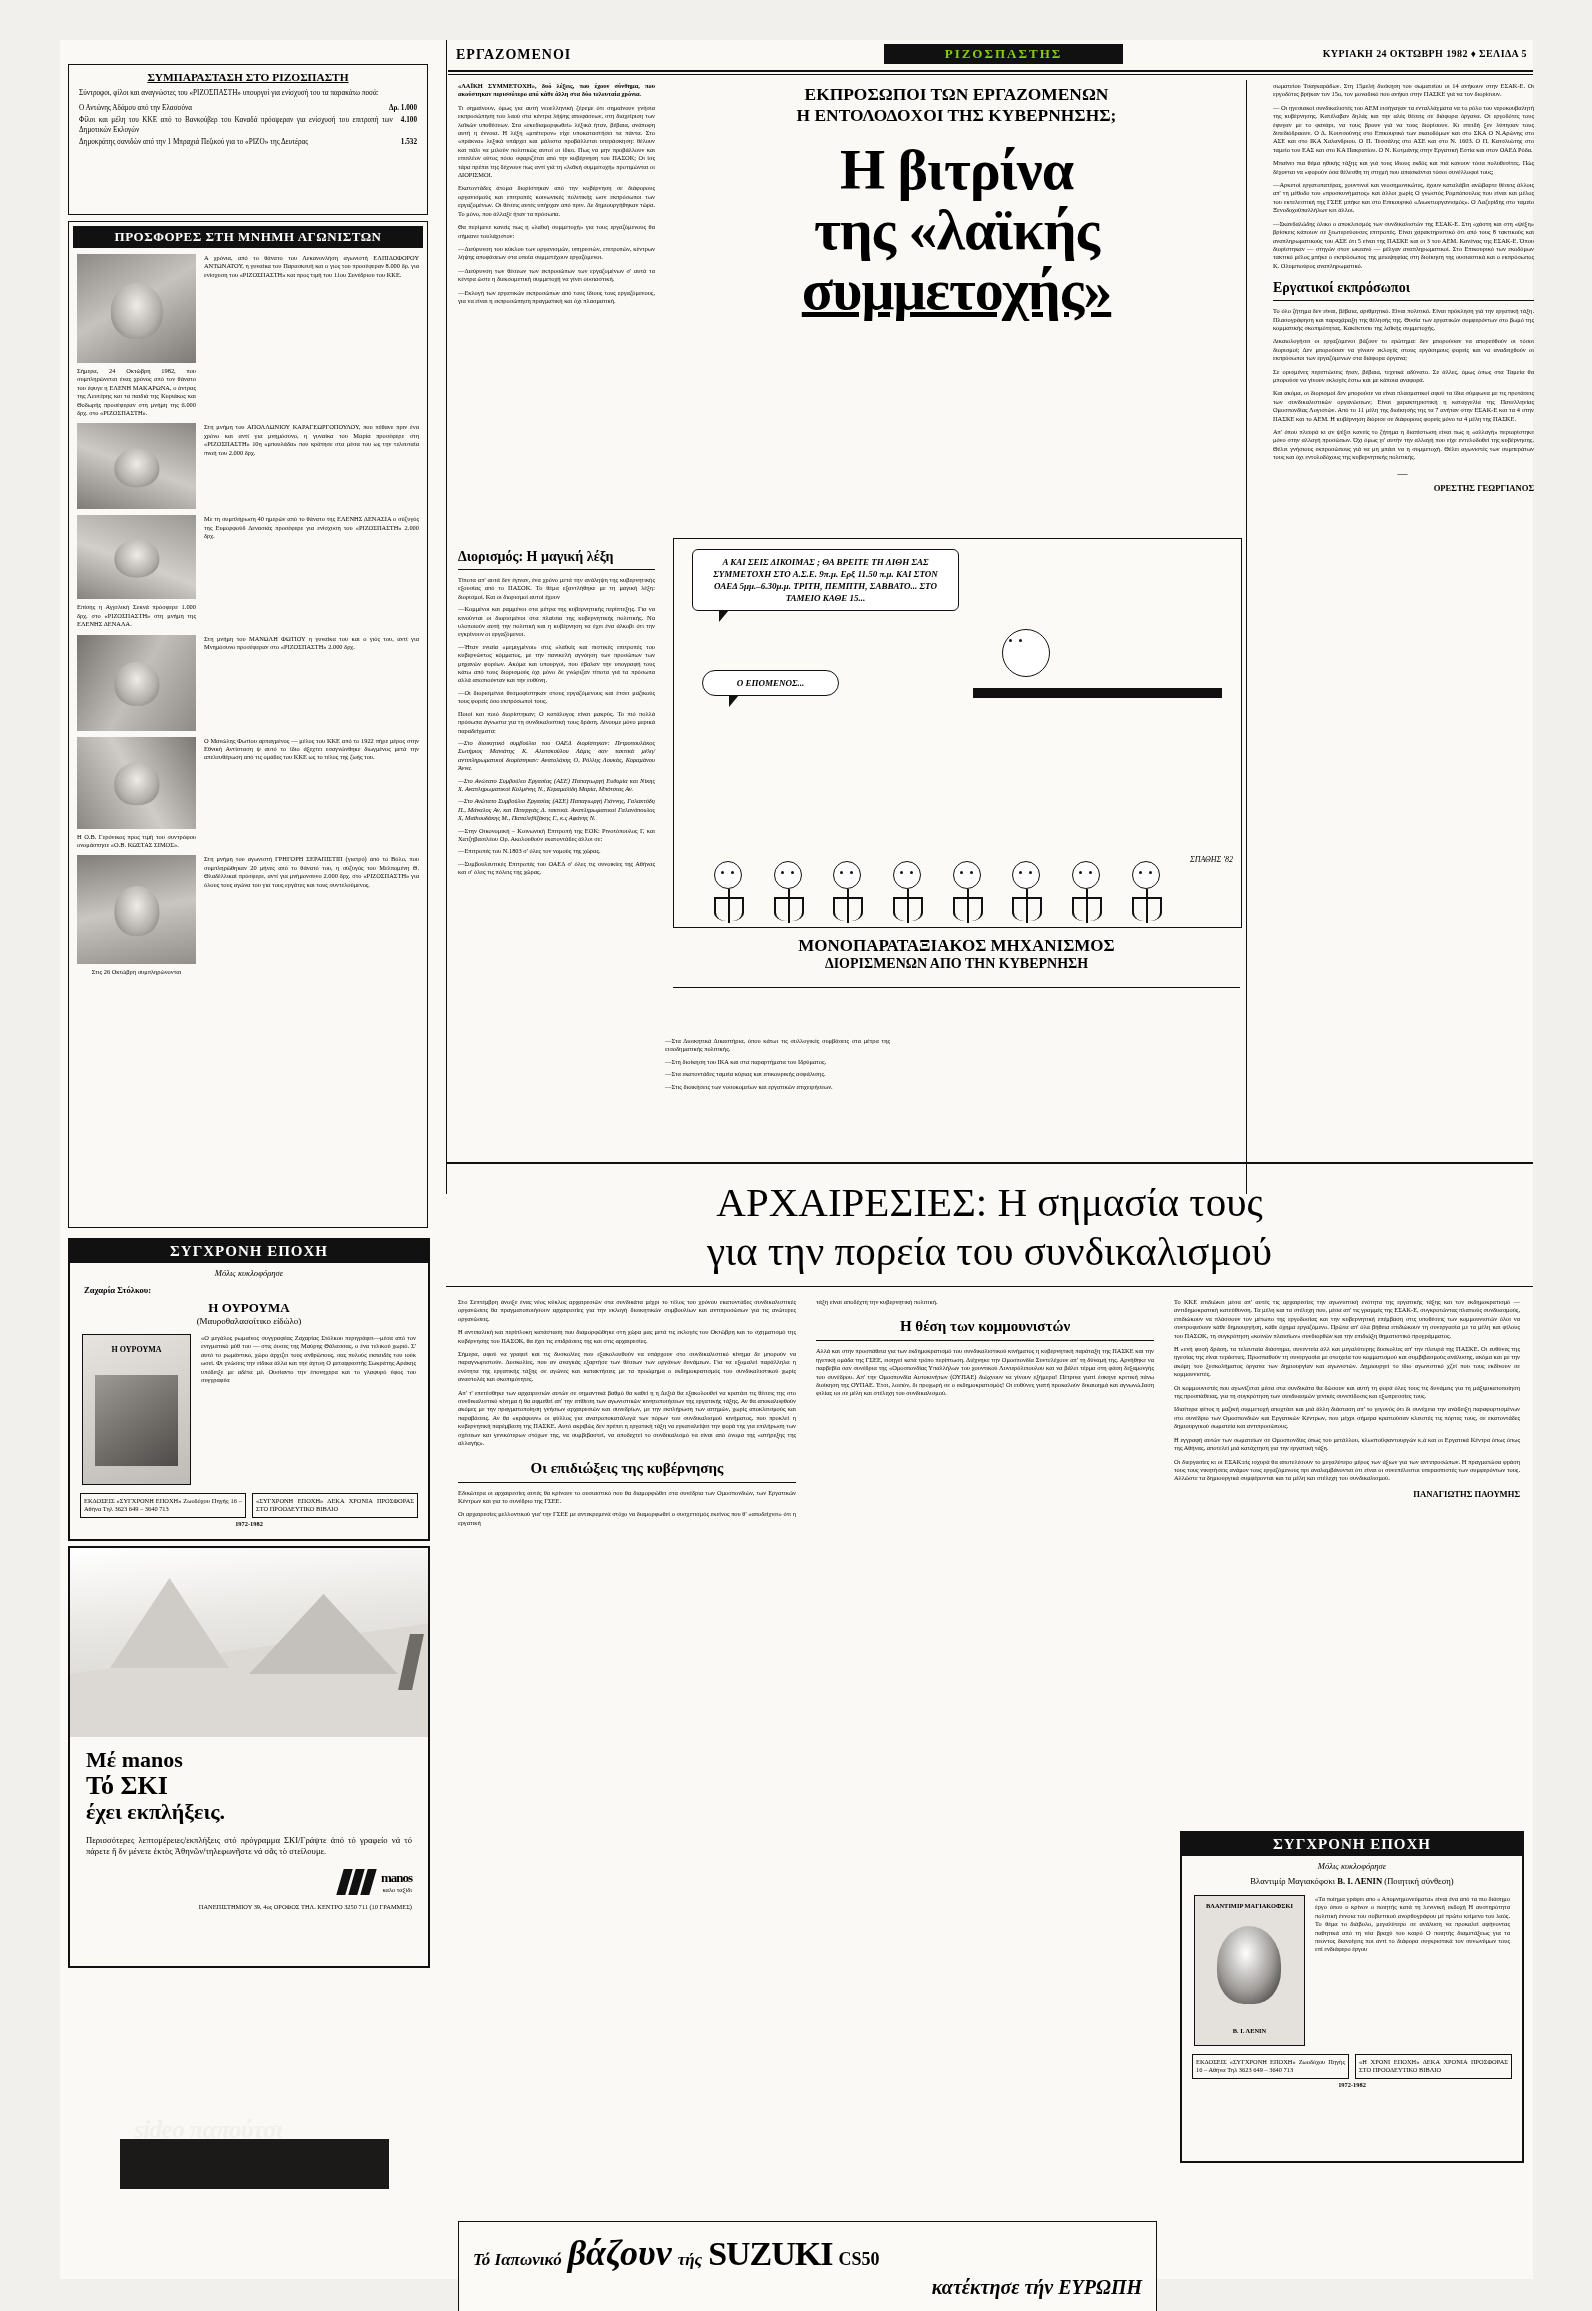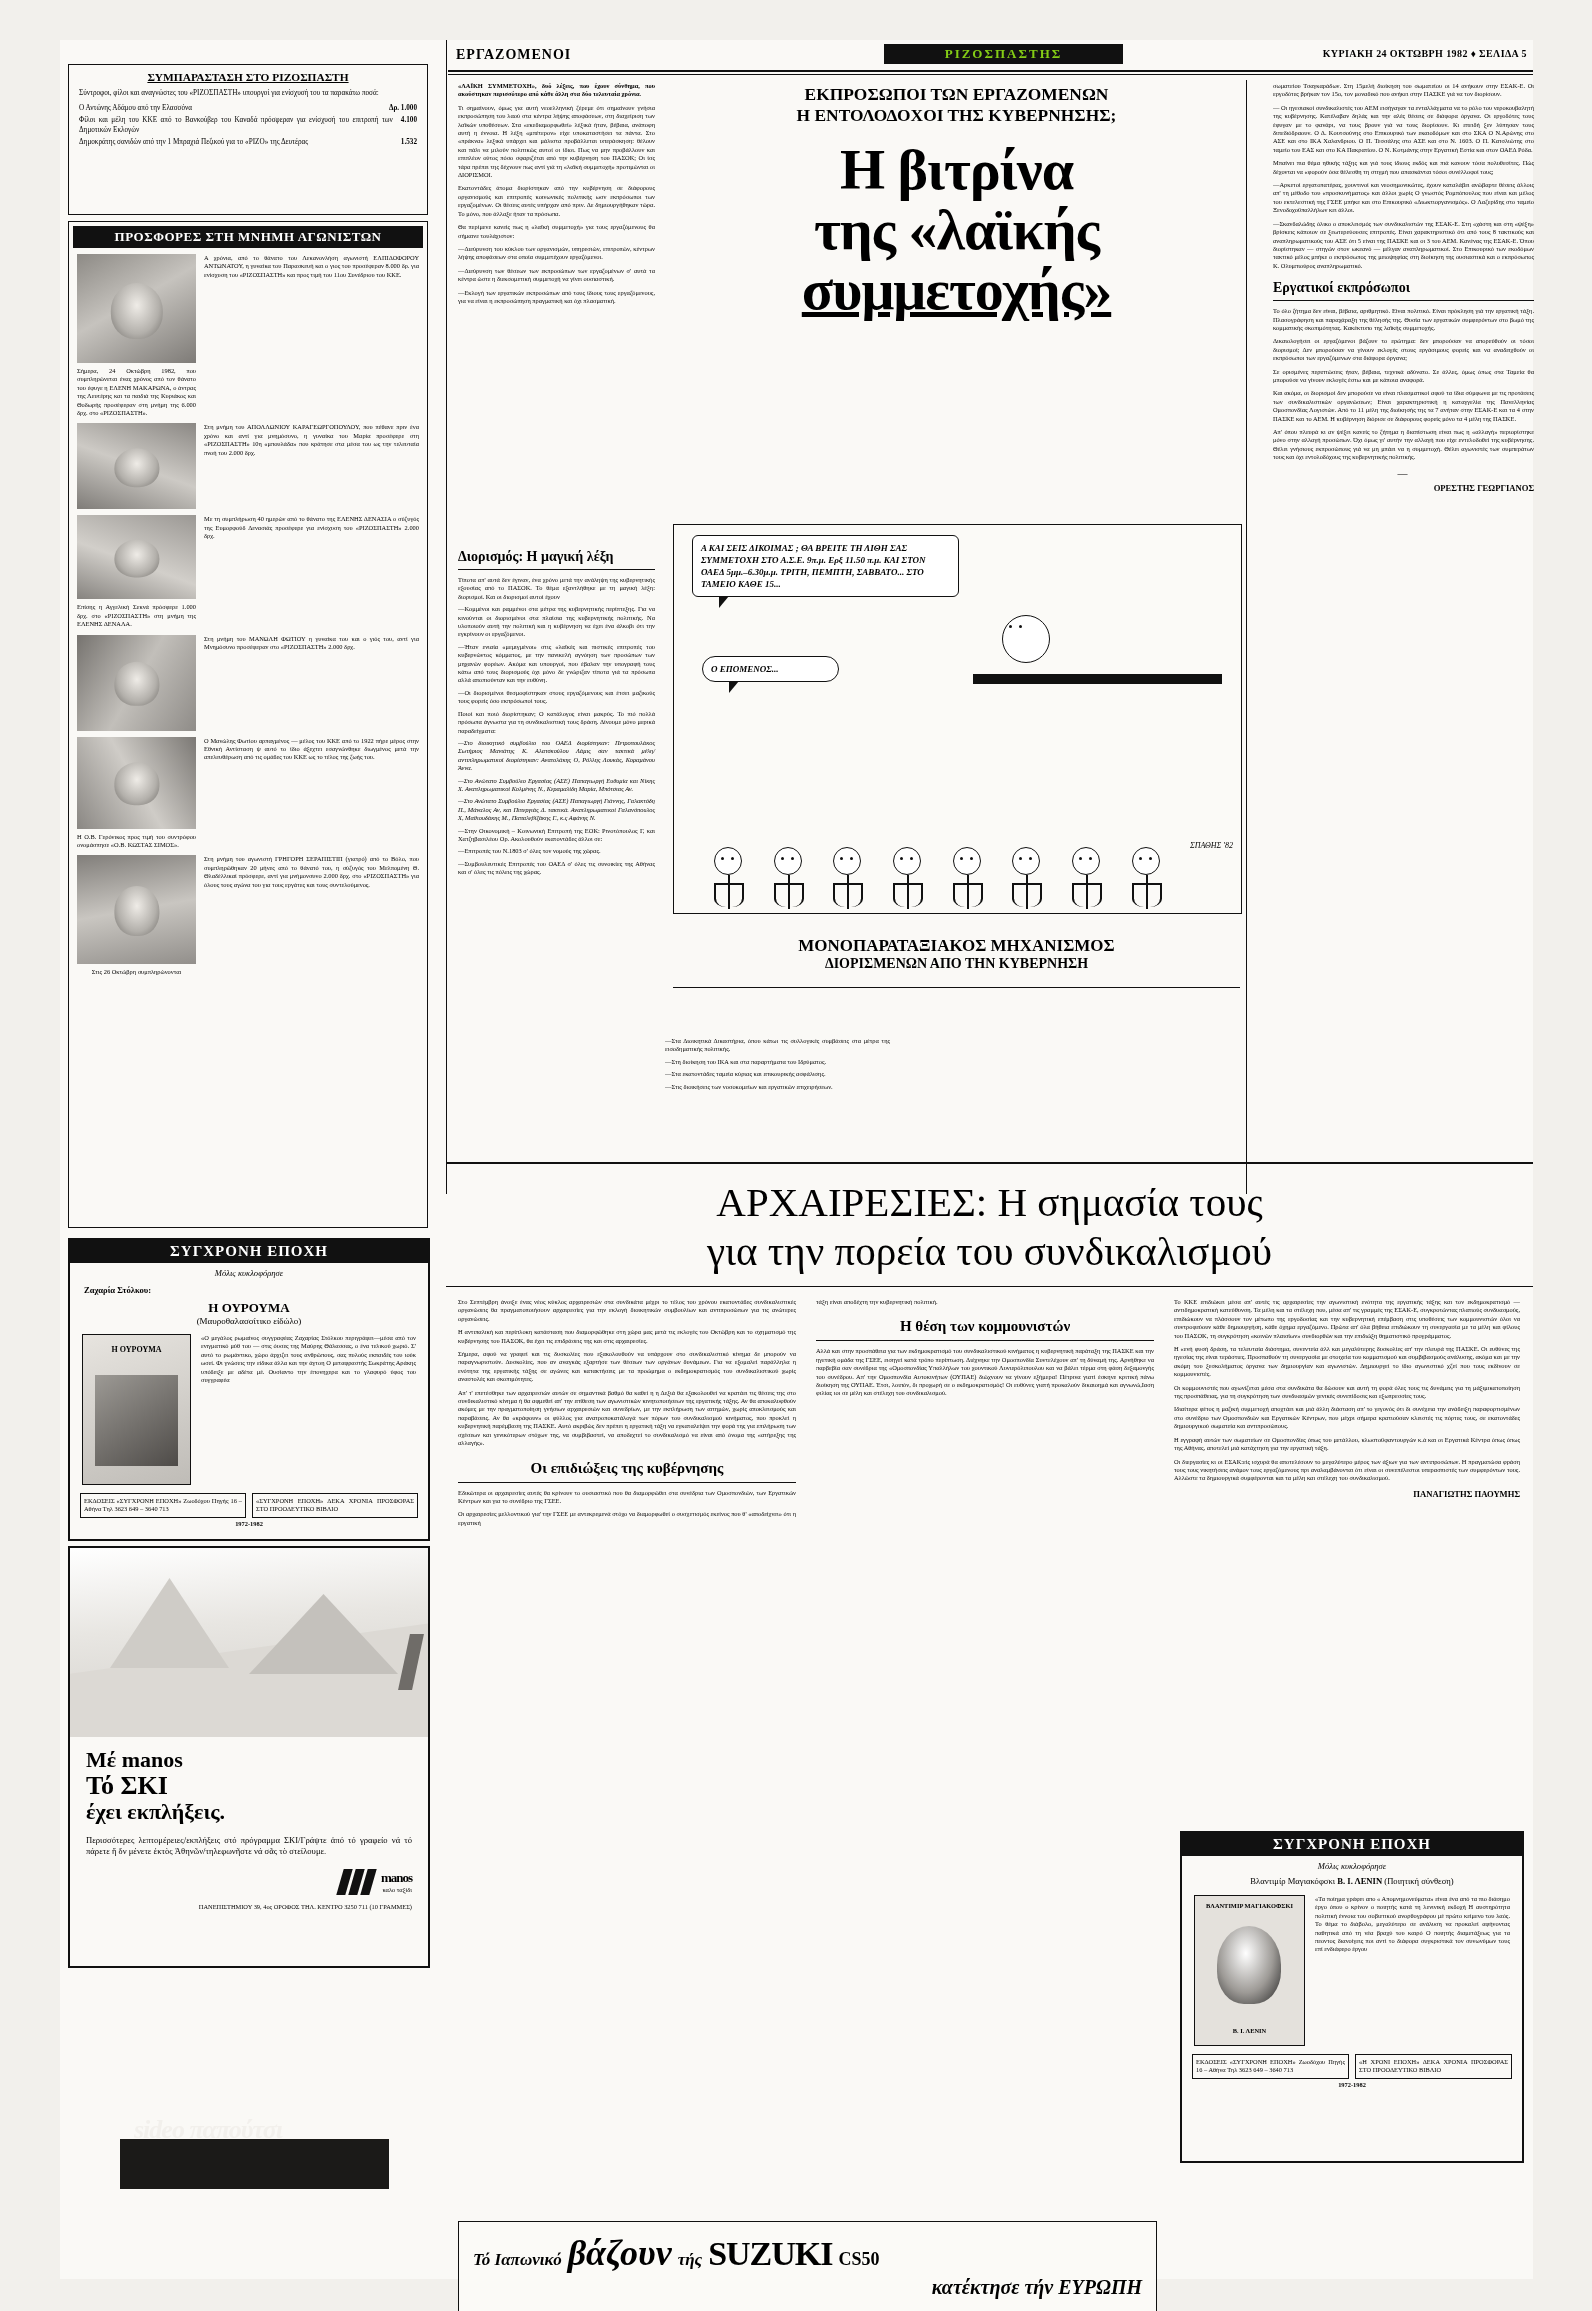--- a/index.html
+++ b/index.html
@@ -268,21 +268,21 @@
   </div>
 
   <div class="col" style="left:613px;top:44px;width:567px;">
     <div class="kicker">ΕΚΠΡΟΣΩΠΟΙ ΤΩΝ ΕΡΓΑΖΟΜΕΝΩΝ</div>
     <div class="kicker">Η ΕΝΤΟΛΟΔΟΧΟΙ ΤΗΣ ΚΥΒΕΡΝΗΣΗΣ;</div>
     <div class="bigtitle" style="margin-top:14px;">Η βιτρίνα</div>
     <div class="bigtitle">της «λαϊκής</div>
     <div class="bigtitle u" style="text-decoration:underline;">συμμετοχής»</div>
   </div>
 
-  <div class="col cartoon" style="left:613px;top:484px;width:567px;height:388px;">
+  <div class="col cartoon" style="left:613px;top:498px;width:567px;height:388px;text-align:center;">
     <div class="bubble" style="left:18px;top:10px;width:249px;">Α ΚΑΙ ΣΕΙΣ ΔΙΚΟΙΜΑΣ ; ΘΑ ΒΡΕΙΤΕ ΤΗ ΛΙΘΗ ΣΑΣ ΣΥΜΜΕΤΟΧΗ ΣΤΟ Α.Σ.Ε. 9π.μ. Ερξ 11.50 π.μ. ΚΑΙ ΣΤΟΝ ΟΑΕΔ 5μμ.–6.30μ.μ. ΤΡΙΤΗ, ΠΕΜΠΤΗ, ΣΑΒΒΑΤΟ... ΣΤΟ ΤΑΜΕΙΟ ΚΑΘΕ 15...</div>
     <div class="bubble" style="left:28px;top:131px;width:119px;border-radius:20px;">Ο ΕΠΟΜΕΝΟΣ...</div>
 
     <div style="position:absolute;left:299px;top:149px;width:249px;height:10px;background:#111;"></div>
     <div style="position:absolute;left:328px;top:90px;">
       <div class="fig-head" style="width:46px;height:46px;"></div>
     </div>
 
     <div class="figure" style="left:40px;">
       <div class="fig-head"></div>

